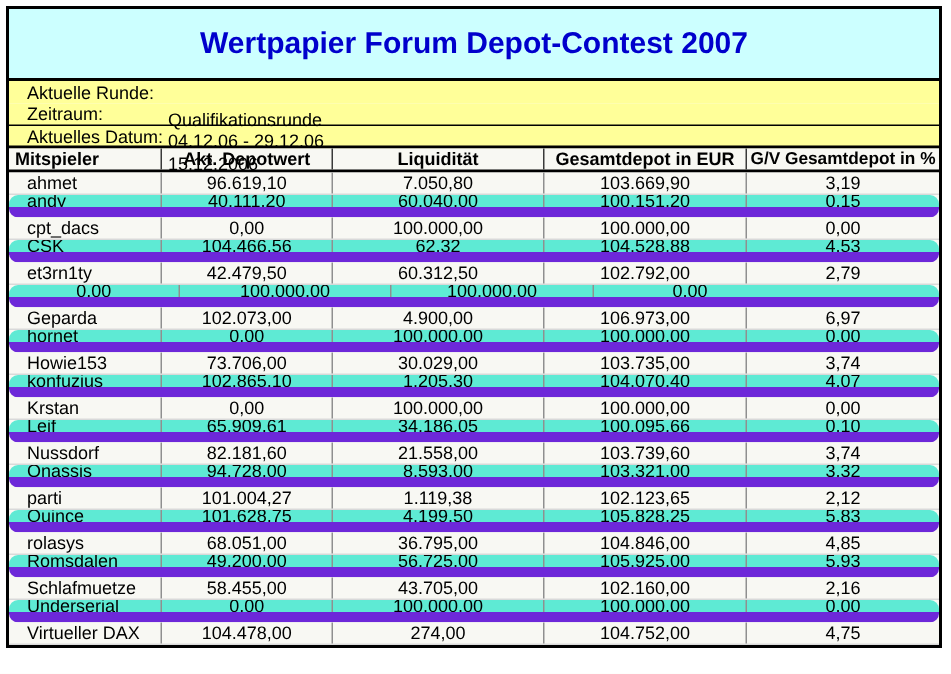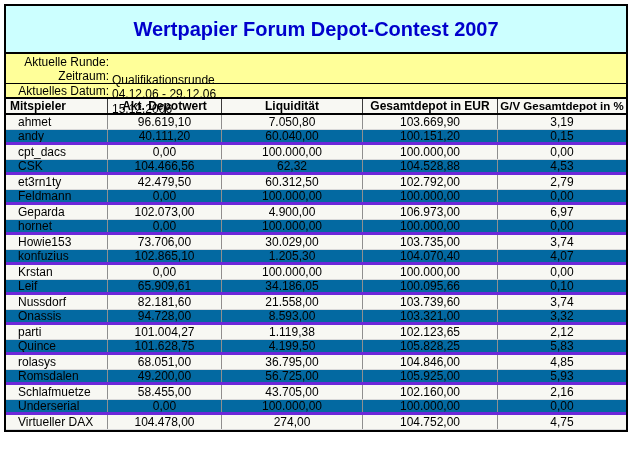--- a/index.html
+++ b/index.html
@@ -36,21 +36,21 @@
   .info-row {
     height: 15px;
     background: #ffff99;
     display: flex;
     align-items: center;
     font-size: 12px;
     line-height: 14px;
     color: #000;
     white-space: nowrap;
   }
-  .info-row .ilabel { width: 103px; padding-left: 12px; flex: 0 0 auto; text-align: right; }
+  .info-row .ilabel { width: 103px; padding-left: 12px; flex: 0 0 auto; }
   .info-row .ivalue { padding-left: 3px; margin-top: 36px; }
   .info-sep { border-bottom: 1px solid #000000; }
   .info-sep2 { border-bottom: 2px solid #000000; }
   
   .thead {
     display: flex;
     height: 16px;
     background: #f8f8f3;
     border-bottom: 2px solid #000000;
     font-weight: bold;
@@ -66,21 +66,21 @@
     white-space: nowrap;
   }
   .thead .cell.c0 { justify-content: flex-start; padding-left: 4px; }
   .thead .cell.c4 { border-right: none; font-size: 11.5px; }
   
   .trow {
     display: flex;
     height: 15px;
   }
   .trow.white { background: #f8f8f3; border-bottom: 1px solid #d9d9d9; }
-  .trow.gray  { background: #0369a1; border-bottom: 3px solid #6d28d9; }
+  .trow.gray  { background: #5eead4; border-bottom: 7px solid #6d28d9; border-radius: 6px; }
   .cell {
     flex: 0 0 auto;
     font-size: 12px;
     line-height: 14px;
     display: flex;
     align-items: center;
     overflow: hidden;
     white-space: nowrap;
   }
   .trow .cell { border-right: 1px solid #8f8f8f; }
@@ -151,21 +151,20 @@
         <div class="cell c4">4,53</div>
       </div>
       <div class="trow white">
         <div class="cell c0">et3rn1ty</div>
         <div class="cell c1">42.479,50</div>
         <div class="cell c2">60.312,50</div>
         <div class="cell c3">102.792,00</div>
         <div class="cell c4">2,79</div>
       </div>
       <div class="trow gray">
-        <div class="cell c0">Feldmann</div>
         <div class="cell c1">0,00</div>
         <div class="cell c2">100.000,00</div>
         <div class="cell c3">100.000,00</div>
         <div class="cell c4">0,00</div>
       </div>
       <div class="trow white">
         <div class="cell c0">Geparda</div>
         <div class="cell c1">102.073,00</div>
         <div class="cell c2">4.900,00</div>
         <div class="cell c3">106.973,00</div>

